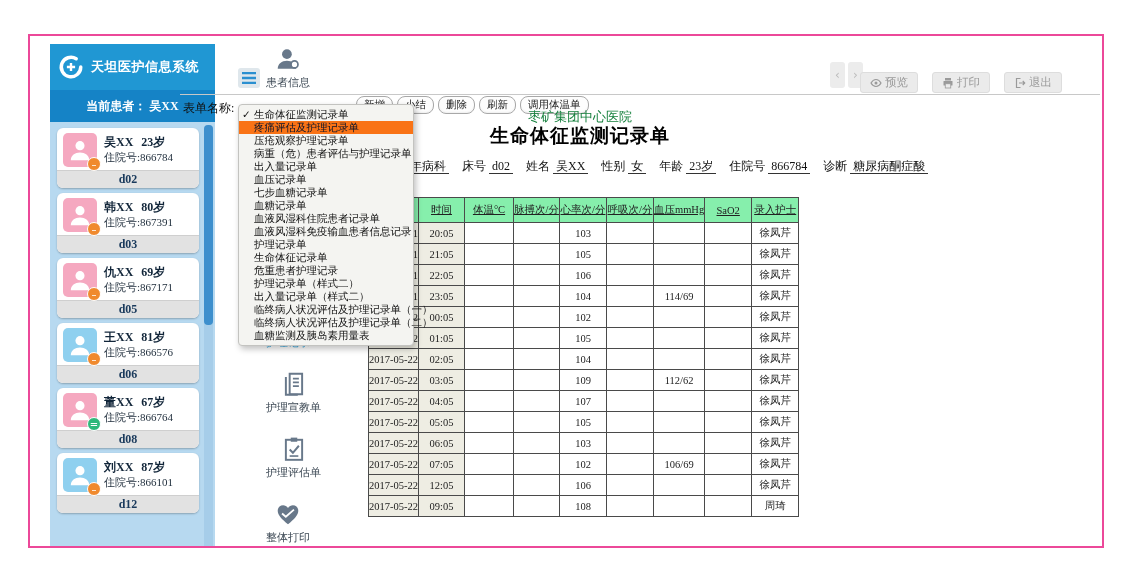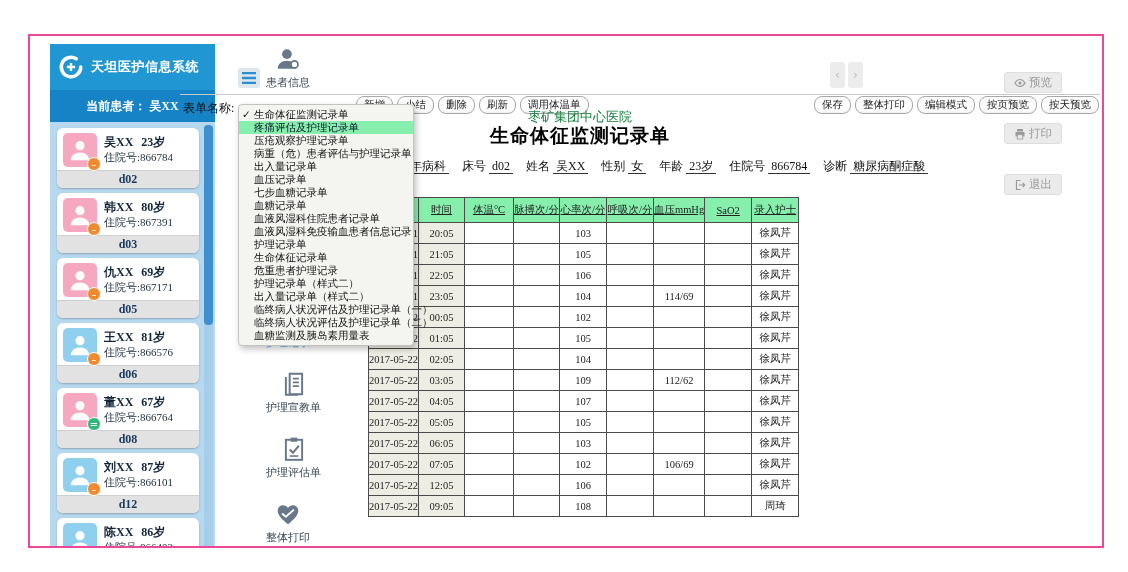--- a/index.html
+++ b/index.html
@@ -41,40 +41,40 @@
   .tb-icon{width:26px;height:26px;color:#68788a;}
   .tb-icon svg{width:100%;height:100%;fill:currentColor;}
   .tb-label{font-size:11px;color:#3c4854;white-space:nowrap;}
   .tb-item.active .tb-icon{color:#2aa3dc;}
   .tb-item.active .tb-label{color:#2aa3dc;}
   .navchev{position:absolute;left:800px;top:26px;display:flex;gap:3px;}
   .chev{width:15px;height:26px;background:#ececec;border-radius:3px;color:#bbb;
     font-family:"DejaVu Sans",sans-serif;font-size:12px;display:flex;align-items:center;justify-content:center;cursor:pointer;}
 
   .userline{position:absolute;right:14px;top:16px;font-size:11.5px;font-weight:bold;color:#333;white-space:nowrap;}
-  .userbtns{position:absolute;right:40px;top:36px;display:flex;gap:30px;flex-direction:column;}
+  .userbtns{position:absolute;right:40px;top:36px;display:flex;gap:14px;}
   .ubtn{display:flex;align-items:center;gap:3px;background:#ebebeb;border:1px solid #ddd;border-radius:3px;
     color:#9a9a9a;font-size:11.5px;padding:2px 9px;cursor:pointer;}
   .ubtn svg{width:12px;height:12px;fill:currentColor;}
 
   
   .formbar-line{position:absolute;left:150px;right:2px;top:58px;border-top:1px solid #c8c8c8;}
   .form-label{position:absolute;left:153px;top:64px;font-size:12px;color:#111;}
   .pills{position:absolute;top:60px;display:flex;gap:4px;}
   .pills.left{left:326px;} .pills.right{right:3px;}
   .pill{border:1px solid #a8a8a8;background:#fdfdfd;border-radius:8px;font-size:10.5px;color:#222;
     padding:1px 7px;white-space:nowrap;cursor:pointer;box-shadow:inset 0 -1px 2px rgba(0,0,0,.06);}
 
   
   .menu{position:absolute;left:208px;top:68px;width:176px;z-index:50;background:#f4f4f1;
     border:1px solid #c3c3c0;border-radius:4px;box-shadow:2px 3px 6px rgba(0,0,0,.25);padding:3px 0;}
   .mi{position:relative;font-size:10.5px;line-height:13px;color:#111;padding:0 4px 0 15px;
     white-space:nowrap;cursor:pointer;}
   .mi .check{position:absolute;left:3px;font-family:"DejaVu Sans",sans-serif;}
-  .mi.hl{background:#86efac;color:#09142b;}
+  .mi.hl{background:#f97316;color:#09142b;}
 
   
   .doc-hospital{position:absolute;left:338px;top:72px;width:424px;text-align:center;
     font-size:13px;font-weight:normal;color:#15803d;}
   .doc-title{position:absolute;left:338px;top:87px;width:424px;text-align:center;
     font-size:19px;font-weight:bold;letter-spacing:1px;color:#000;}
   .pinfo{position:absolute;left:338px;top:122px;width:585px;display:flex;gap:13px;
     font-size:12px;color:#111;white-space:nowrap;}
   .pinfo .val{border-bottom:1px solid #333;padding:0 3px;min-width:26px;text-align:center;}
 
@@ -174,32 +174,20 @@
                   <circle cx="12" cy="8" r="4.2"></circle>
                   <path d="M3.5 21.5c0-4.6 3.8-7.2 8.5-7.2s8.5 2.6 8.5 7.2z"></path>
                 </svg><div class="badge orange">–</div></div>
               <div class="ptxt">
                 <div><span class="pname">刘XX</span><span class="page">87岁</span></div>
                 <div class="padm">住院号:866101</div>
               </div>
             </div>
             <div class="pbed">d12</div>
           </div>
-          <div class="pcard">
-            <div class="pcard-top">
-              <div class="avatar blue"><svg viewBox="0 0 24 24" fill="#fff">
-                  <circle cx="12" cy="8" r="4.2"></circle>
-                  <path d="M3.5 21.5c0-4.6 3.8-7.2 8.5-7.2s8.5 2.6 8.5 7.2z"></path>
-                </svg><div class="badge orange">–</div></div>
-              <div class="ptxt">
-                <div><span class="pname">陈XX</span><span class="page">86岁</span></div>
-                <div class="padm">住院号:866402</div>
-              </div>
-            </div>
-          </div>
         </div>
       <div class="ptrack">
           <div class="pthumb"></div>
         </div>
     </div>
   </div>
 
   <div class="hamburger">
     <svg viewBox="0 0 14 12">
       <path d="M0 1h14M0 6h14M0 11h14" stroke="#2a8fd0" stroke-width="2.4"></path>
@@ -338,27 +326,20 @@
   </div>
 
   <div class="formbar-line"></div>
   <span class="form-label">表单名称:</span>
   <div class="pills left" id="pillsLeft">
       <div class="pill">新增</div>
       <div class="pill">小结</div>
       <div class="pill">删除</div>
       <div class="pill">刷新</div>
       <div class="pill">调用体温单</div>
-    </div>
-  <div class="pills right" id="pillsRight">
-      <div class="pill">保存</div>
-      <div class="pill">整体打印</div>
-      <div class="pill">编辑模式</div>
-      <div class="pill">按页预览</div>
-      <div class="pill">按天预览</div>
     </div>
 
   <div class="doc-hospital">枣矿集团中心医院</div>
   <div class="doc-title">生命体征监测记录单</div>
   <div class="pinfo" id="pinfo">
       <span><span>科室</span> <span class="val">老年病科</span></span>
       <span><span>床号</span> <span class="val">d02</span></span>
       <span><span>姓名</span> <span class="val">吴XX</span></span>
       <span><span>性别</span> <span class="val">女</span></span>
       <span><span>年龄</span> <span class="val">23岁</span></span>

